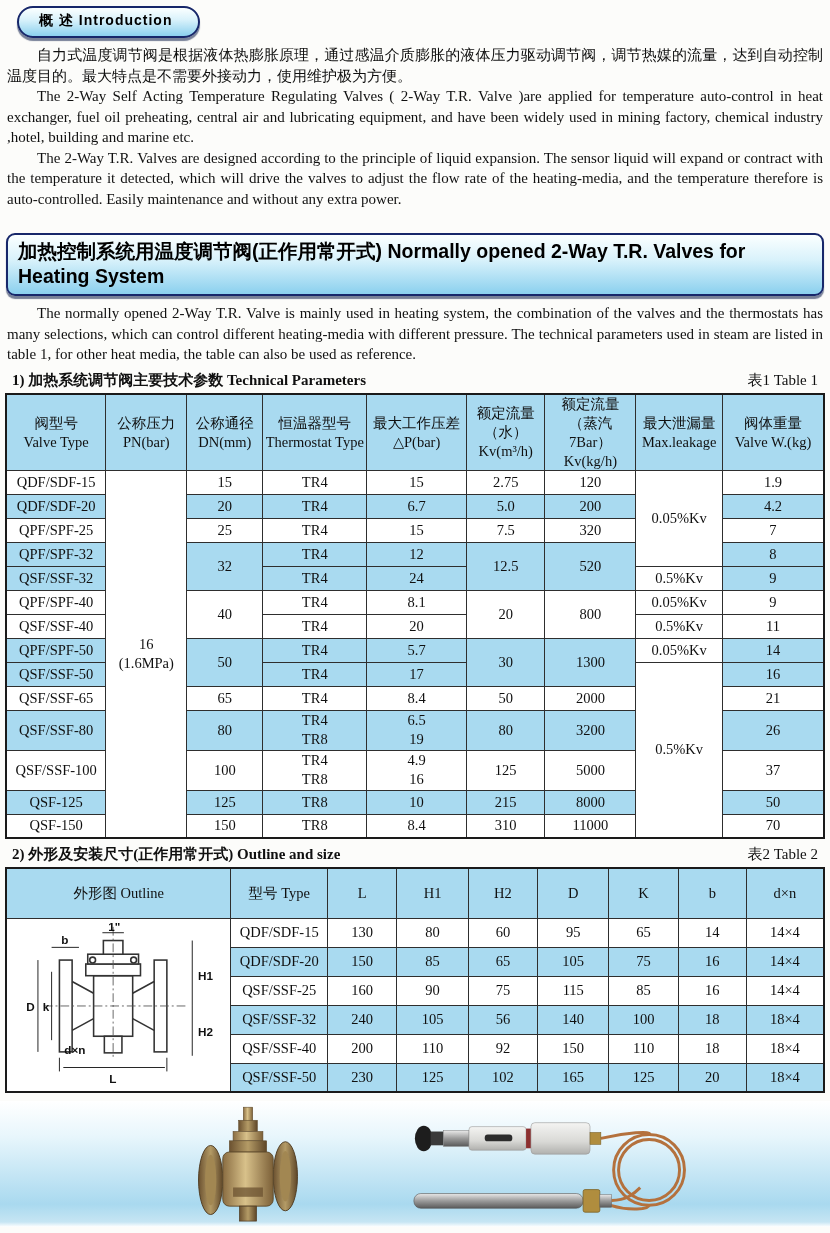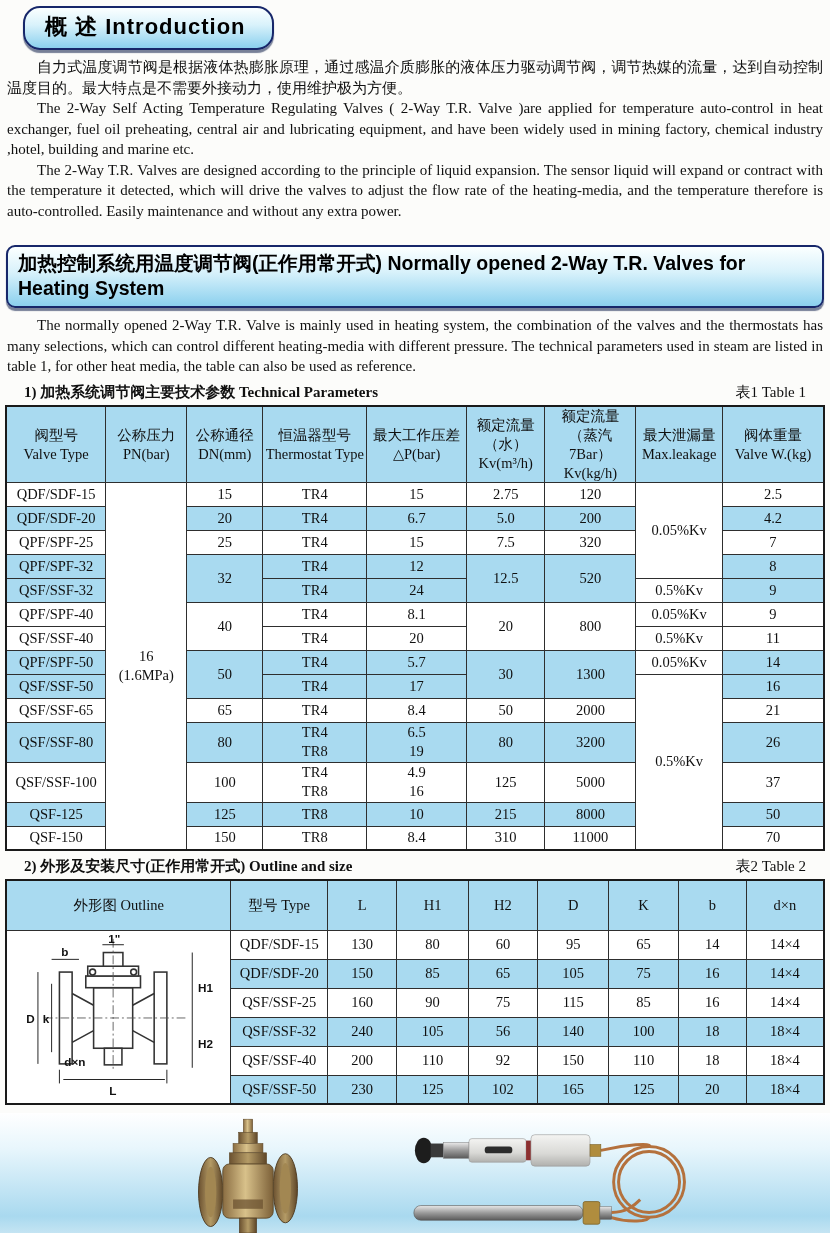--- a/index.html
+++ b/index.html
@@ -12,33 +12,33 @@
   .content { padding:6px 5px 0; }
 
   .pill, .band {
     border:2px solid #17276a;
     background:linear-gradient(180deg,#fbffff 0%,#d9f2fb 42%,#8bd0ee 100%);
     font-family:"Liberation Sans","DejaVu Sans",sans-serif;
     font-weight:700; color:#000;
     box-shadow:0 3px 1px rgba(10,25,70,.55);
   }
   .pill {
-    display:inline-block; margin-left:18px;
+    display:inline-block; margin-left:12px;
     border-radius:17px; padding:4px 26px 6px 20px;
-    font-size:22px; letter-spacing:1px;
+    font-size:14px; letter-spacing:1px;
   }
   .band {
     margin:24px 1px 7px; border-radius:9px;
     padding:3px 10px 6px; font-size:19.5px;
   }
 
   p.body { margin:0 2px; font-size:15px; line-height:1.37; text-align:justify; text-indent:2em; }
   .para-block { margin-top:7px; }
 
-  .cap { display:flex; justify-content:space-between; align-items:flex-end; margin:6px 19px 3px; font-size:15px; }
+  .cap { display:flex; justify-content:space-between; align-items:flex-end; margin:6px 7px 3px; font-size:15px; }
   .cap .cap-left { font-weight:700; }
   .cap .cap-right { font-weight:400; }
 
   table { width:820px; margin:0 auto; border-collapse:collapse; table-layout:fixed; border:2px solid #1a1a1a; }
   th, td {
     border:1px solid #2e2e2e; text-align:center; vertical-align:middle;
     font-size:14.5px; padding:0 2px; background:#fff;
   }
   thead th { background:#a9daf0; font-weight:400; }
   thead th .cn { line-height:1.3; }
@@ -148,21 +148,21 @@
         <td class="cw two-line" rowspan="14">
             <div>16</div>
             <div>(1.6MPa)</div>
           </td>
         <td>15</td>
         <td>TR4</td>
         <td>15</td>
         <td>2.75</td>
         <td>120</td>
         <td class="cw" rowspan="4">0.05%Kv</td>
-        <td>2.5</td>
+        <td>1.9</td>
       </tr>
       <tr class="b">
         <td>QDF/SDF-20</td>
         <td>20</td>
         <td>TR4</td>
         <td>6.7</td>
         <td>5.0</td>
         <td>200</td>
         <td>4.2</td>
       </tr>

